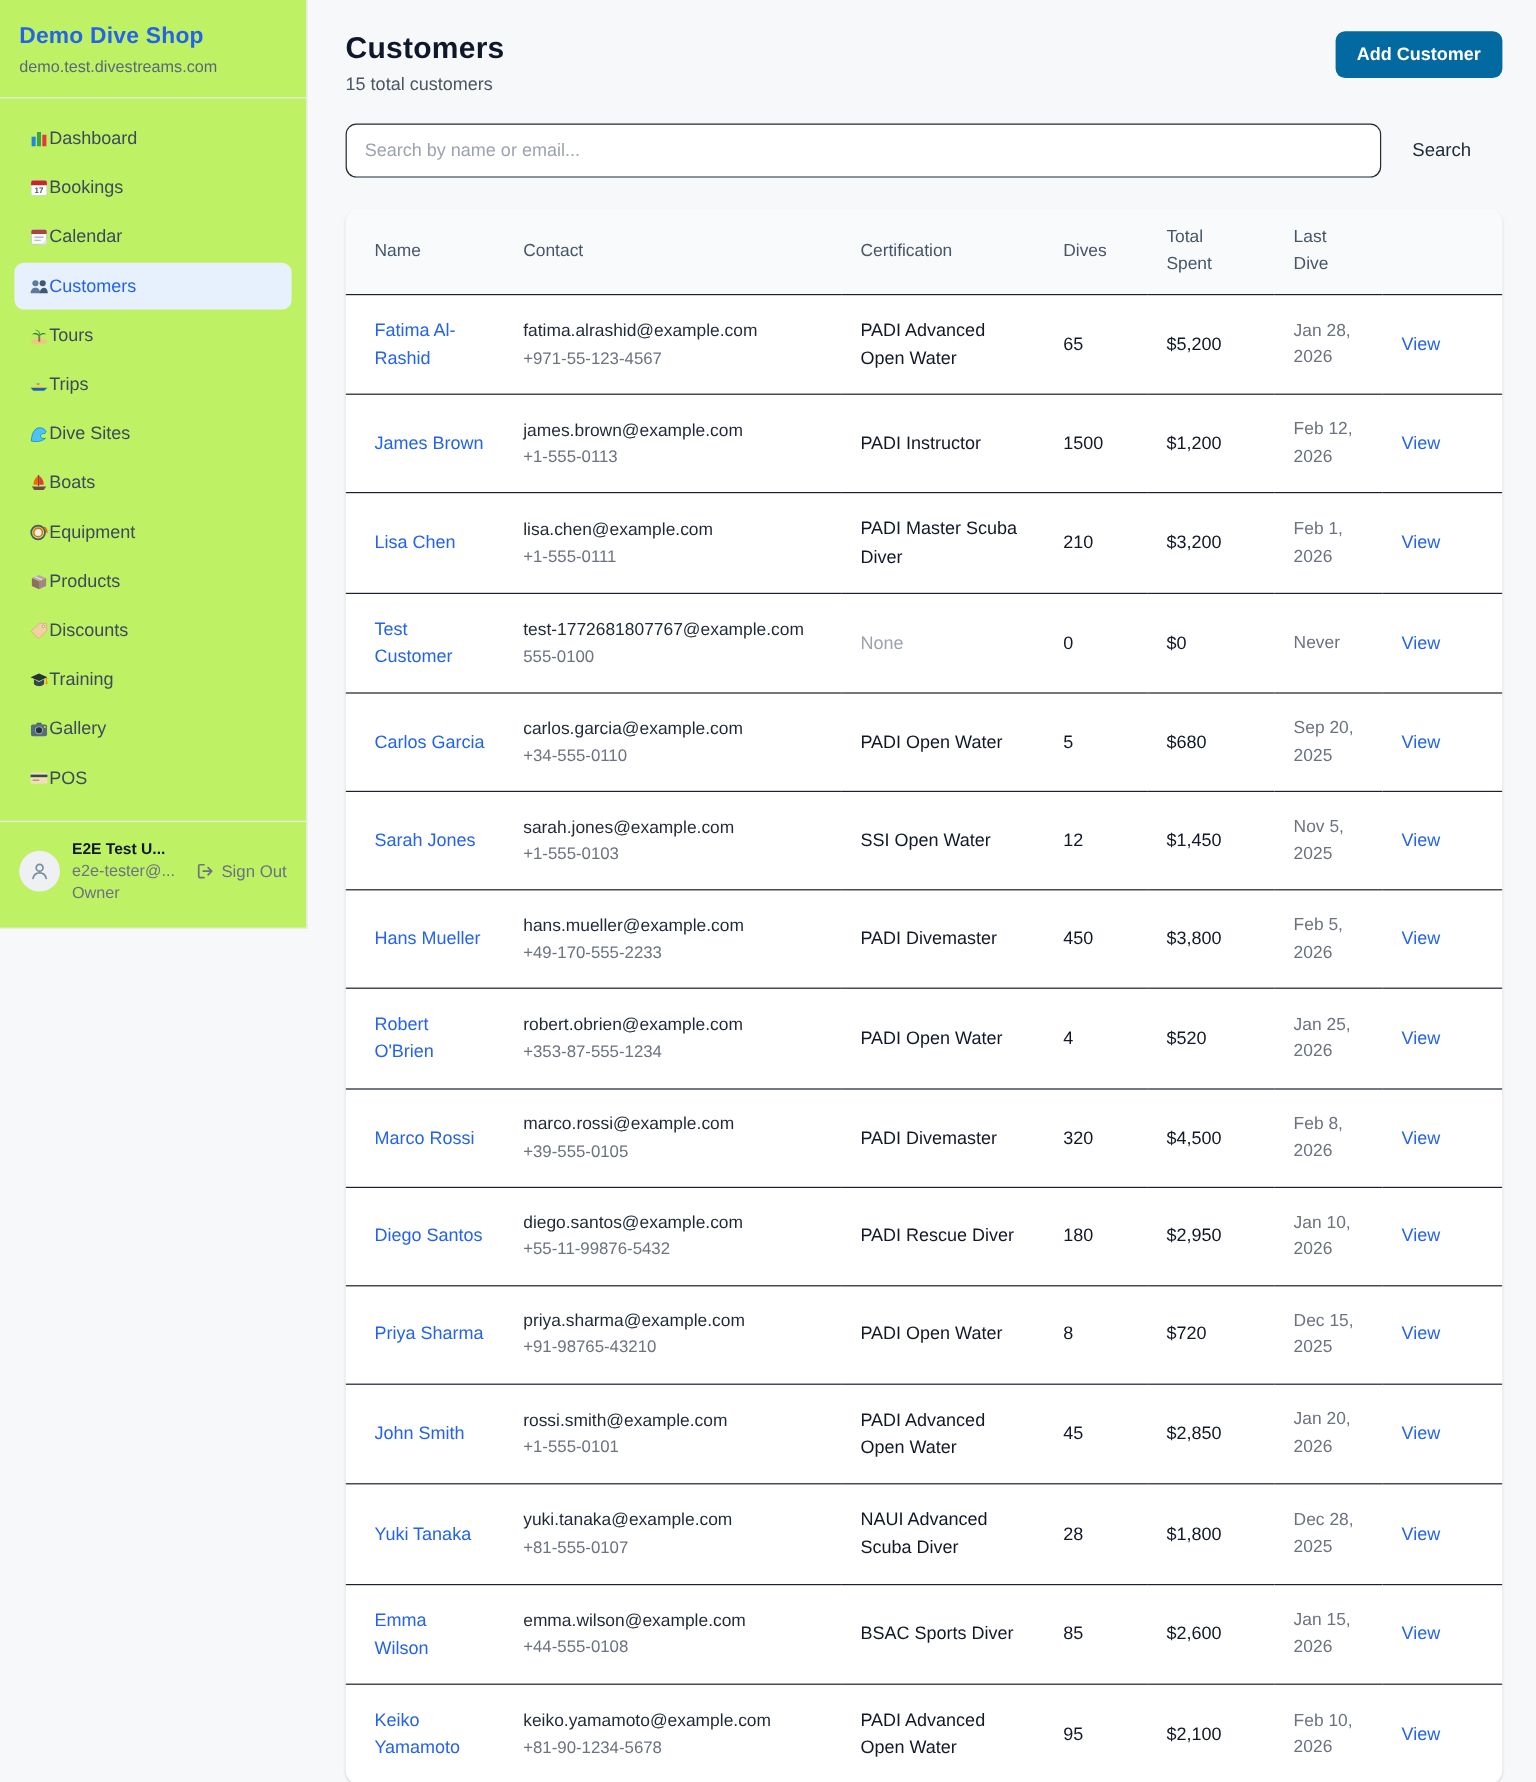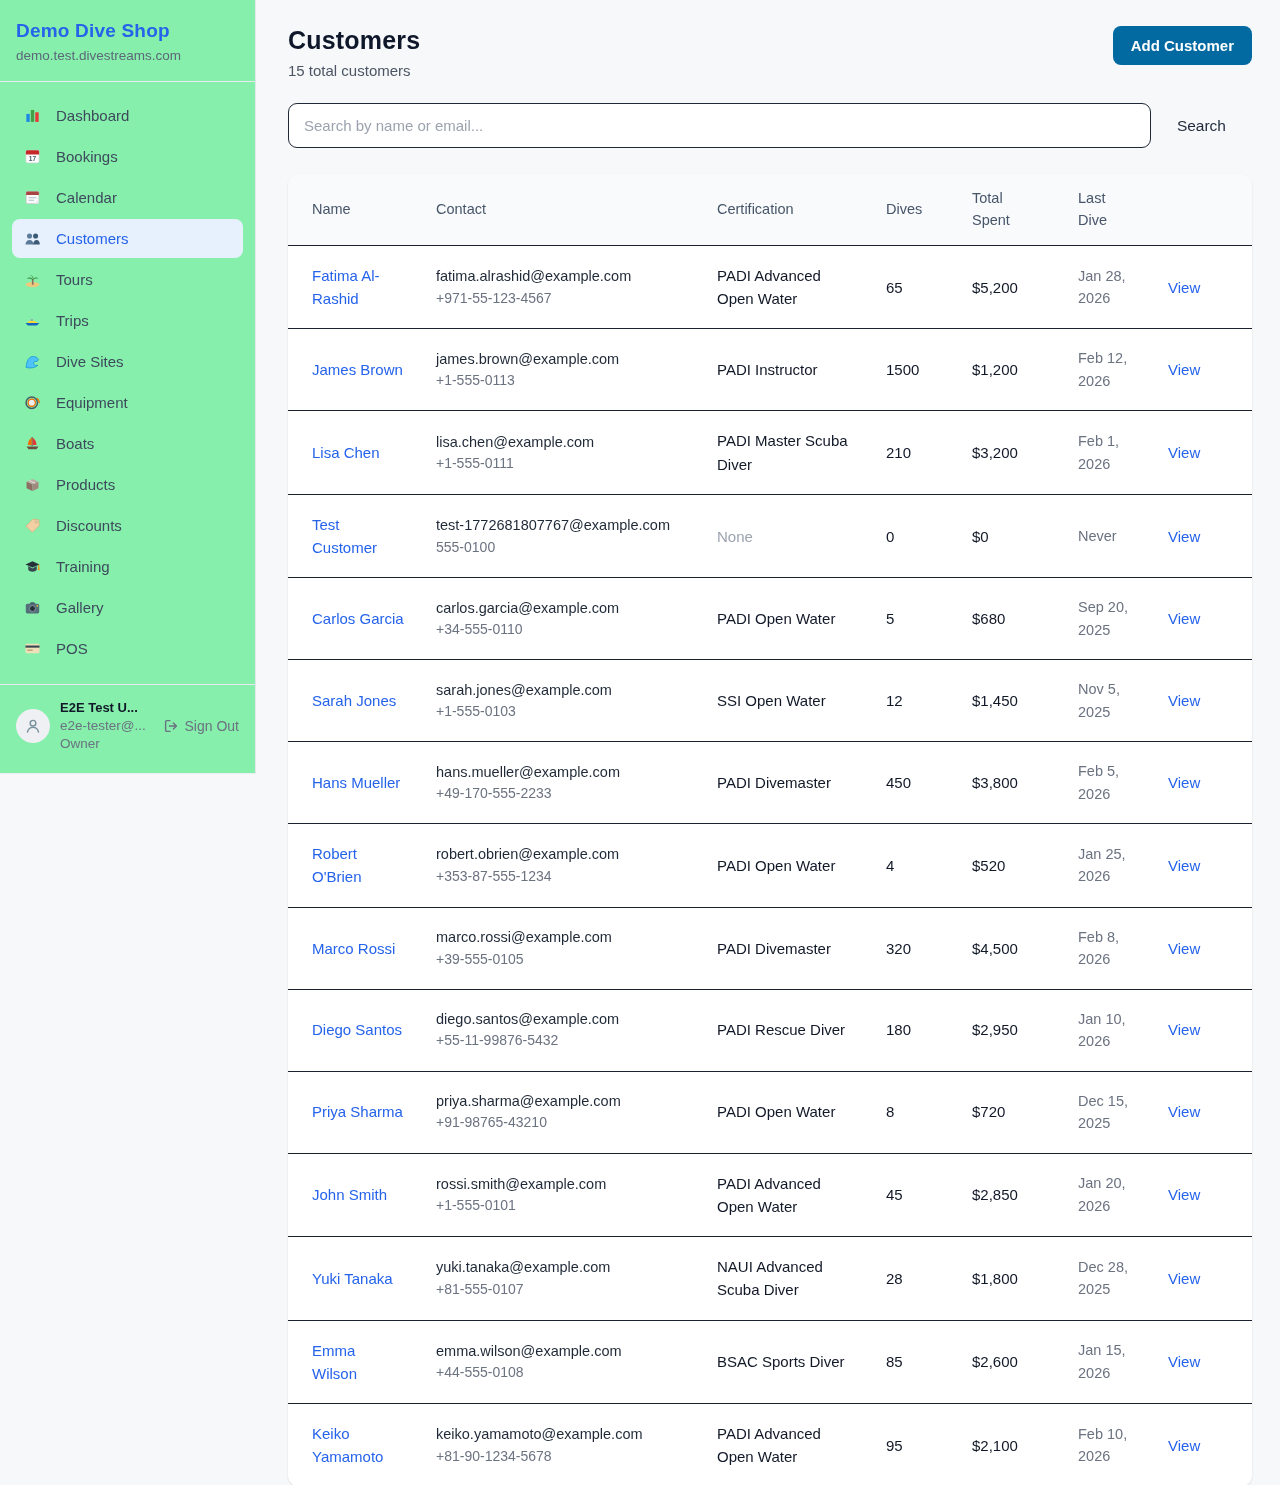--- a/index.html
+++ b/index.html
@@ -10,30 +10,30 @@
     font-family: "Liberation Sans", sans-serif;
     color: #1f2937;
     display: flex;
     align-items: flex-start;
   }
 
   
   .sidebar {
     width: 256px;
     flex: 0 0 256px;
-    background: #86efac;
+    background: #bef264;
     border-right: 1px solid #e5e7eb;
     border-bottom: 1px solid #eceef1;
   }
   .shop-header { padding: 20px 16px 18px; border-bottom: 1px solid #e8eaee; }
   .shop-name { color: #2563eb; font-size: 19px; font-weight: 700; letter-spacing: .2px; }
   .shop-domain { color: #5b6878; font-size: 13.5px; margin-top: 6px; }
   .nav { padding: 12px 0 14px; }
   .nav-item {
-    display: flex; align-items: center; gap: 15px;
+    display: flex; align-items: center; gap: 0;
     margin: 2px 12px; padding: 11px 12px;
     border-radius: 8px; cursor: pointer;
     color: #3d4a5c; font-size: 15px;
   }
   .nav-item.active { background: #e7f0fd; color: #2563eb; font-weight: 500; }
   .nav-item .icon { width: 17px; height: 17px; flex: 0 0 17px; display: inline-flex; }
   .nav-item .icon svg { width: 17px; height: 17px; }
 
   .user-box {
     border-top: 1px solid #e8eaee;
@@ -186,37 +186,37 @@
       <span class="icon">
           <svg viewBox="0 0 16 16">
             <path d="M13.6 6.4C12.6 3.3 8 2.3 5.4 4.4 2.8 6.5 2.4 10 1.9 13.6c3.6 1 8.7.5 11.2-2.1-1.6.5-3.6 0-3.9-1.5-.3-1.7 1.6-2.7 3.1-2z" fill="#4fc3f7" stroke="#0288d1" stroke-width=".6"></path>
           </svg>
         </span>
       <span>Dive Sites</span>
     </div>
     <div class="nav-item">
       <span class="icon">
           <svg viewBox="0 0 16 16">
-            <circle cx="7.3" cy="8.2" r="5.4" fill="none" stroke="#455a64" stroke-width="1.4"></circle>
-            <circle cx="7.3" cy="8.2" r="3.4" fill="#eceff1" stroke="#ef6c00" stroke-width="1.2"></circle>
-            <path d="M12.4 4.2c1.2.9 1.9 2.3 1.9 3.9" stroke="#ef6c00" stroke-width="1.2" fill="none" stroke-linecap="round"></path>
-          </svg>
-        </span>
-      <span>Equipment</span>
-    </div>
-    <div class="nav-item">
-      <span class="icon">
-          <svg viewBox="0 0 16 16">
             <path d="M7.6 1.8v8.6" stroke="#6d4c41" stroke-width="1"></path>
             <path d="M7.2 2.4C4.6 4.4 3.6 6.9 3.7 9.4h3.5z" fill="#ef6c00"></path>
             <path d="M8.1 2.4c2.7 2 3.7 4.5 3.6 7H8.1z" fill="#e53935"></path>
             <path d="M2.4 10.8h11.2l-1.9 2.6H4.3z" fill="#6d4c41"></path>
           </svg>
         </span>
       <span>Boats</span>
+    </div>
+    <div class="nav-item">
+      <span class="icon">
+          <svg viewBox="0 0 16 16">
+            <circle cx="7.3" cy="8.2" r="5.4" fill="none" stroke="#455a64" stroke-width="1.4"></circle>
+            <circle cx="7.3" cy="8.2" r="3.4" fill="#eceff1" stroke="#ef6c00" stroke-width="1.2"></circle>
+            <path d="M12.4 4.2c1.2.9 1.9 2.3 1.9 3.9" stroke="#ef6c00" stroke-width="1.2" fill="none" stroke-linecap="round"></path>
+          </svg>
+        </span>
+      <span>Equipment</span>
     </div>
     <div class="nav-item">
       <span class="icon">
           <svg viewBox="0 0 16 16">
             <path d="M2.4 5.4L8 2.9l5.6 2.5L8 7.9z" fill="#bcaaa4"></path>
             <path d="M2.4 5.4L8 7.9v6.2l-5.6-2.5z" fill="#8d6e63"></path>
             <path d="M13.6 5.4L8 7.9v6.2l5.6-2.5z" fill="#a1887f"></path>
             <path d="M4.9 4.3l5.6 2.5" stroke="#efebe9" stroke-width=".8"></path>
           </svg>
         </span>

